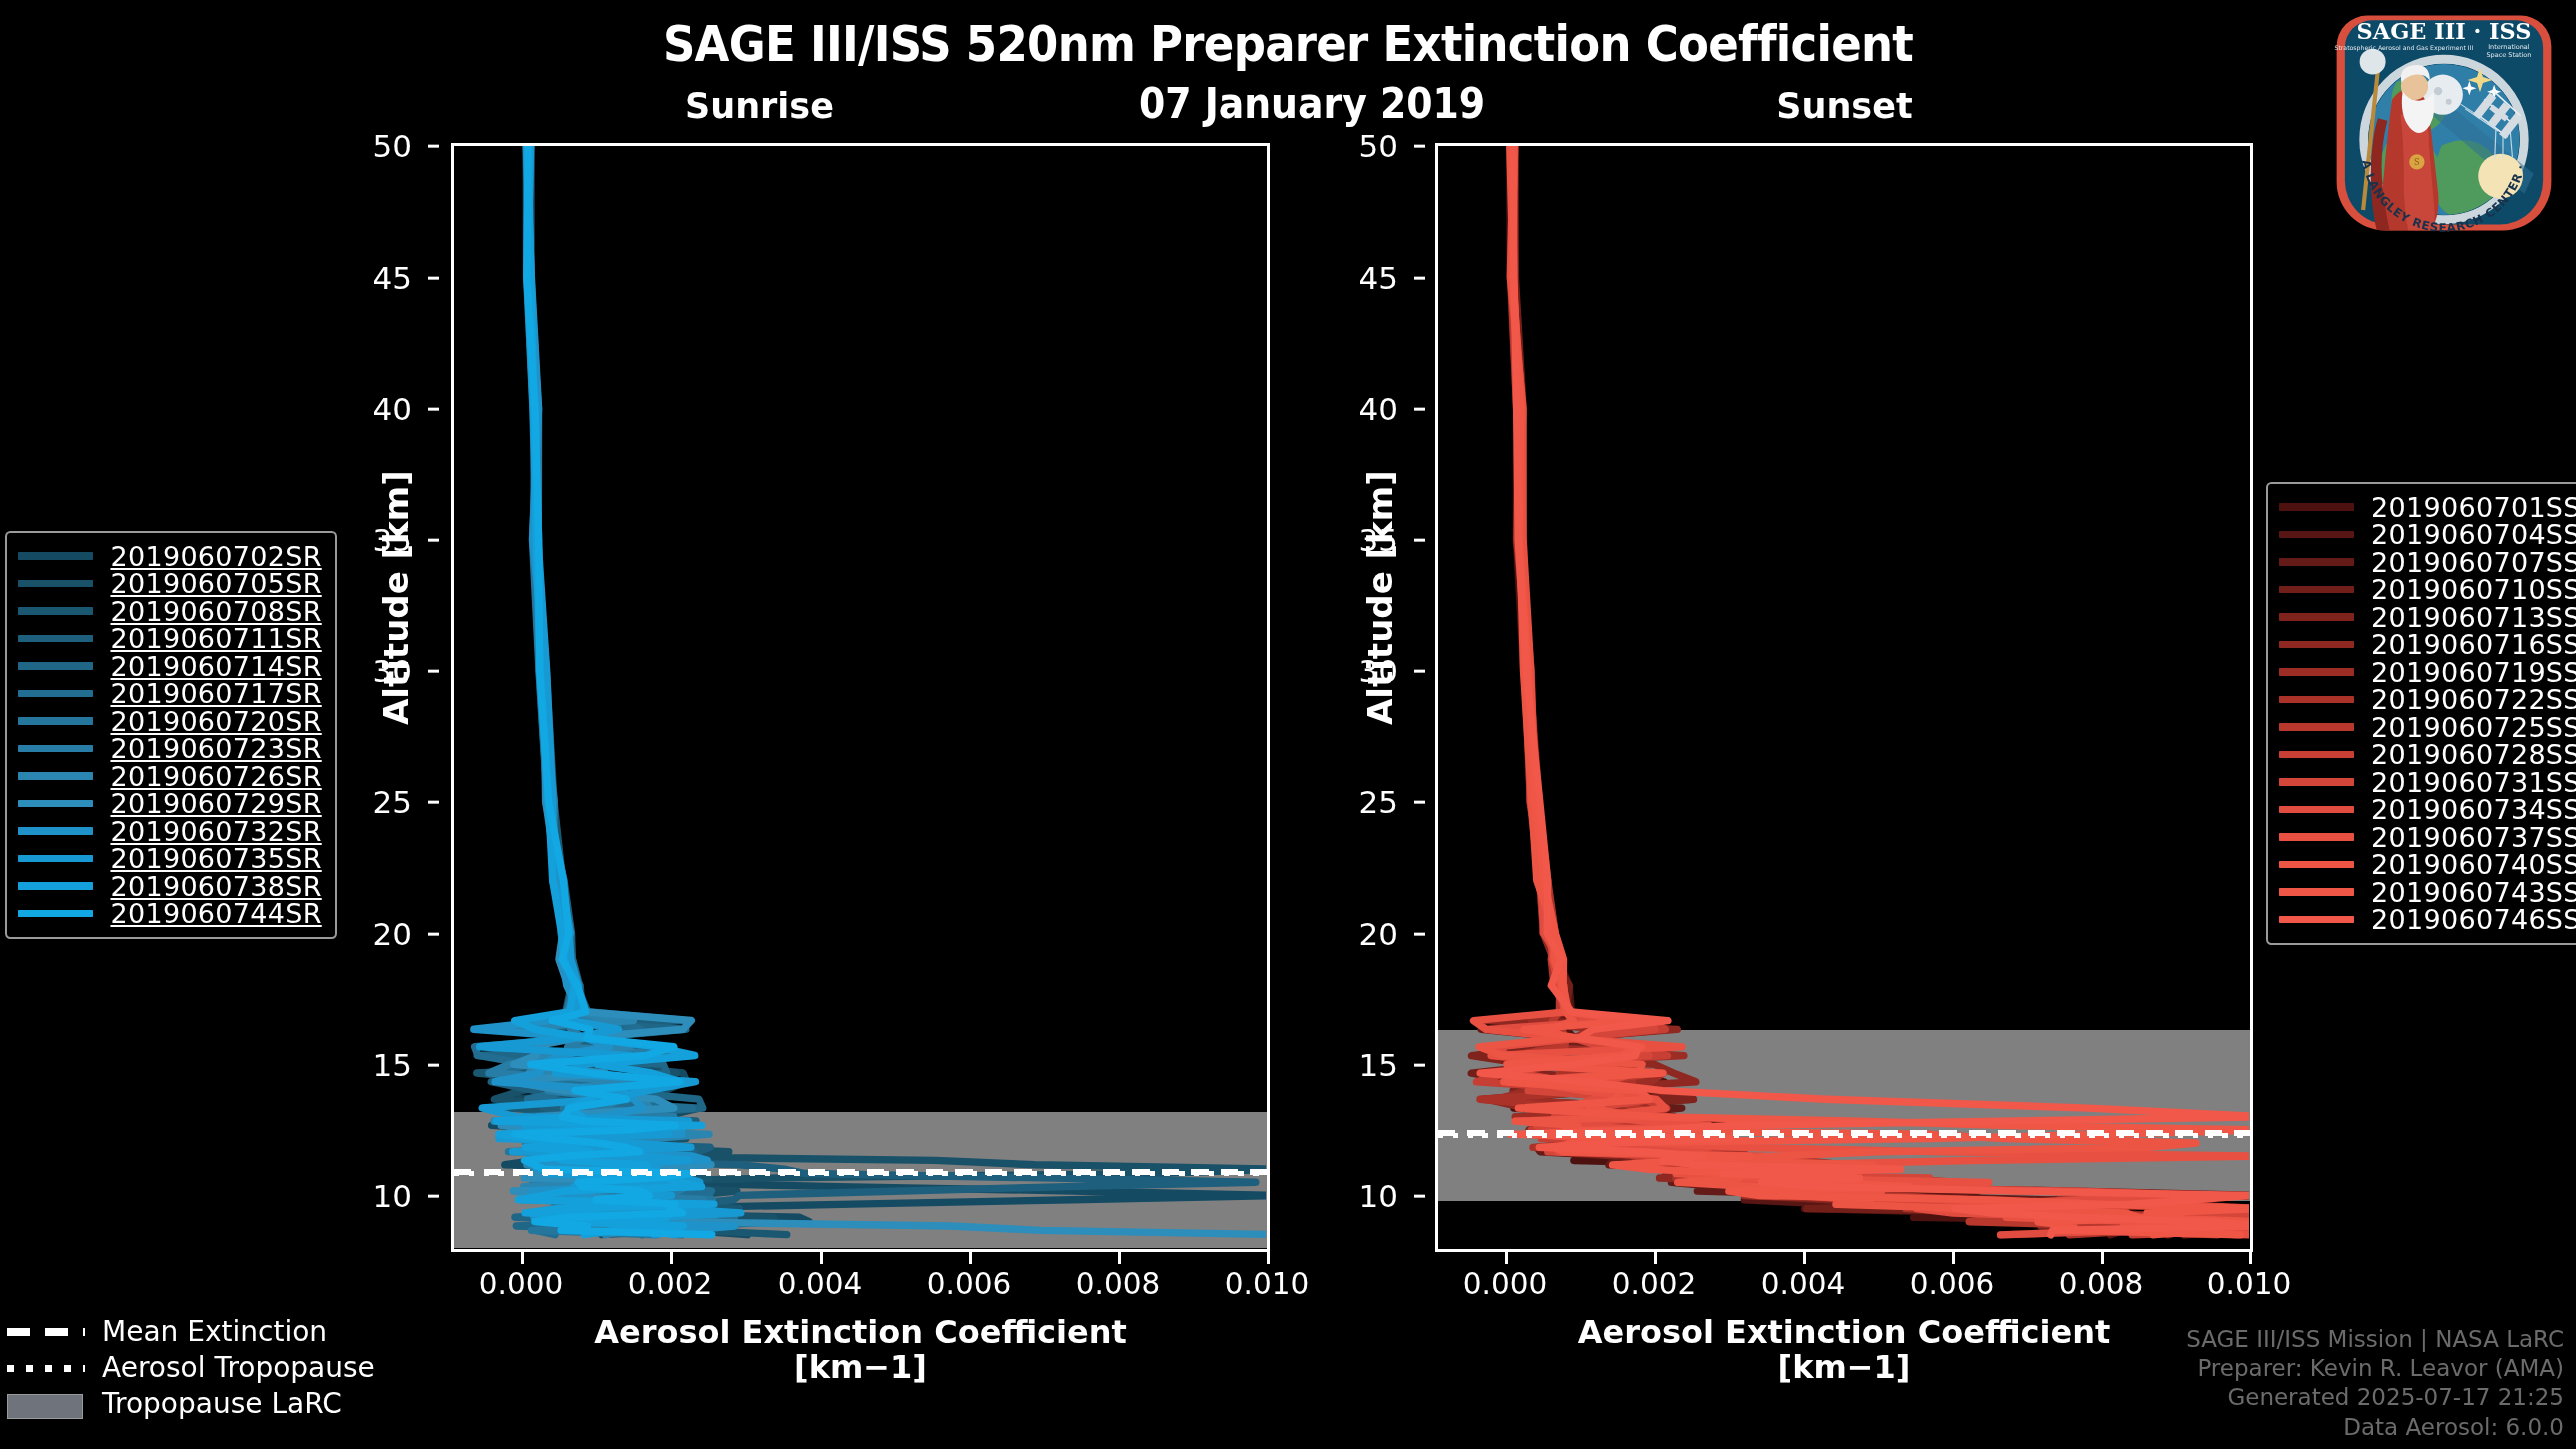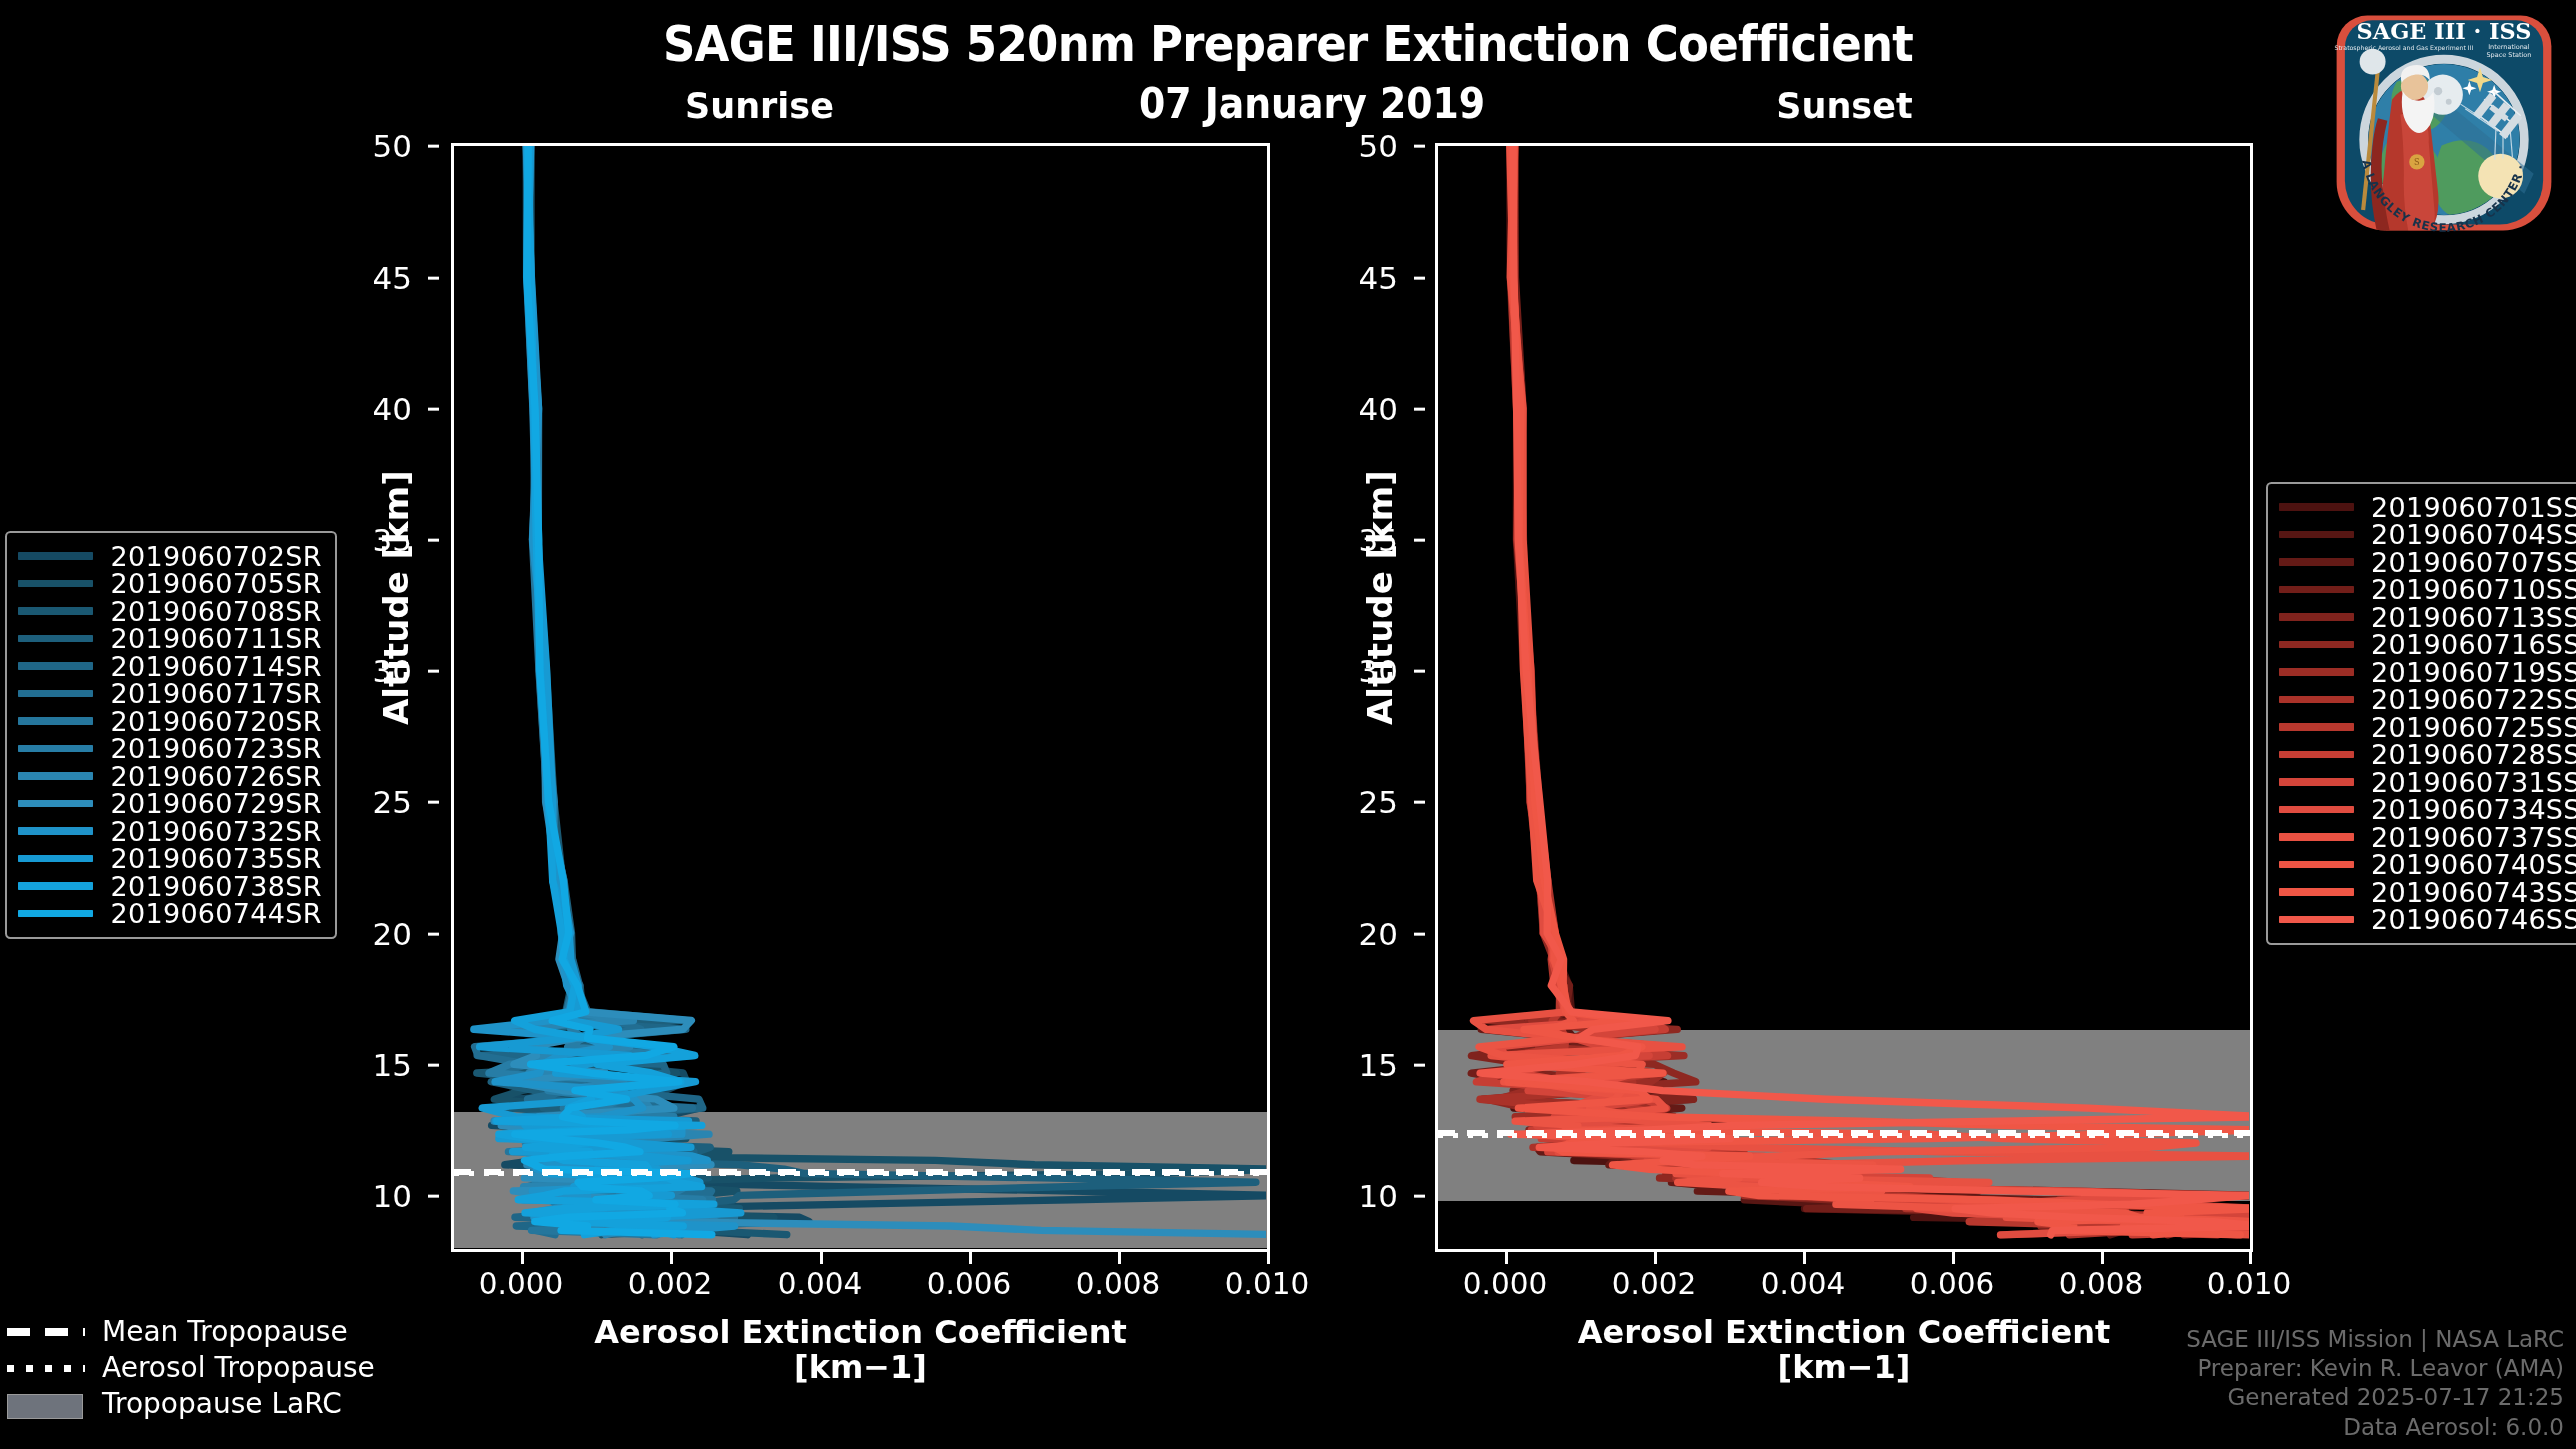--- a/index.html
+++ b/index.html
@@ -51,21 +51,21 @@
   .ylabel{font-size:34px;font-weight:bold;transform-origin:0 0;transform:rotate(-90deg);
           white-space:nowrap;}
 
   
   .series-legend{position:absolute;border:2px solid #9a9a9a;border-radius:5.4px;background:#000;
       padding:9.4px 13.4px 9.4px 10.7px;}
   .legend-row{display:flex;align-items:center;height:27.5px;}
   .legend-swatch{width:75px;height:7.4px;margin-right:17.4px;flex:0 0 75px;border-radius:0.7px;}
   .legend-text{font-size:27px;white-space:nowrap;letter-spacing:0.3px;}
 
-  #legend-sunrise{left:5.4px;top:531px;}
+  #legend-sunrise{left:5.4px;top:531px;text-decoration:underline;}
   #legend-sunset{left:2266px;top:482px;}
 
   #legend-tropopause{left:6.7px;top:1313px;}
   .tlegend-row{display:flex;align-items:center;height:36px;}
   .tlegend-key{width:78px;height:17.4px;margin-right:17.4px;flex:0 0 78px;position:relative;}
   .tlegend-text{font-size:28px;}
   .key-dash{position:absolute;top:6px;left:0;right:0;height:7.4px;
      background:repeating-linear-gradient(to right,#fff 0,#fff 23px,transparent 23px,transparent 38px);}
   .key-dot{position:absolute;top:6.7px;left:0;right:0;height:7.4px;
      background:repeating-linear-gradient(to right,#fff 0,#fff 7.4px,transparent 7.4px,transparent 19px);}
@@ -336,21 +336,21 @@
       <span class="legend-swatch" style="background: rgb(241, 88, 74);"></span>
       <span class="legend-text">2019060746SS</span>
     </div>
   </div>
 
 <div class="abs" id="legend-tropopause">
     <div class="tlegend-row">
       <span class="tlegend-key">
         <span class="key-dash"></span>
       </span>
-      <span class="tlegend-text">Mean Tropopause</span>
+      <span class="tlegend-text">Mean Extinction</span>
     </div>
     <div class="tlegend-row">
       <span class="tlegend-key">
         <span class="key-dot"></span>
       </span>
       <span class="tlegend-text">Aerosol Tropopause</span>
     </div>
     <div class="tlegend-row">
       <span class="tlegend-key">
         <span class="key-box" style="background: rgb(110, 115, 124);"></span>

